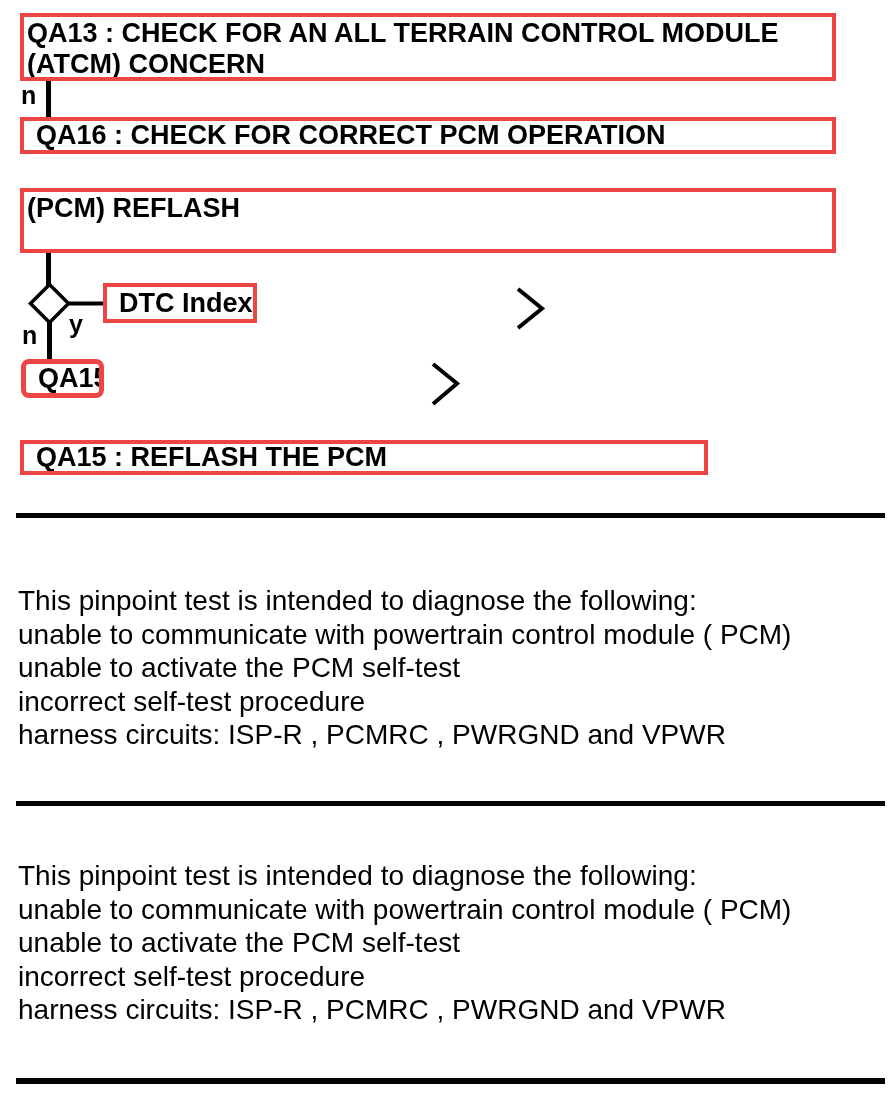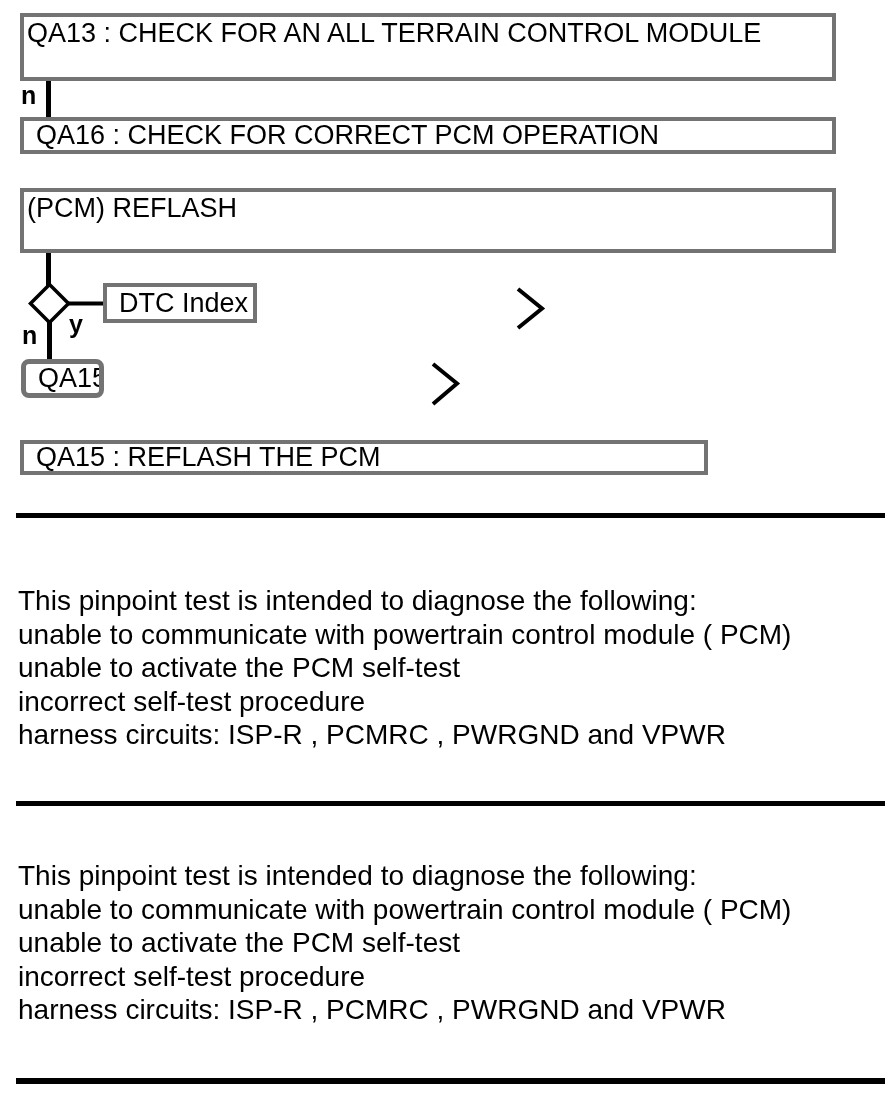--- a/index.html
+++ b/index.html
@@ -9,23 +9,23 @@
     height: 1102px;
     background: #ffffff;
     font-family: "Liberation Sans", sans-serif;
     color: #000000;
     overflow: hidden;
   }
   
   .node {
     position: absolute;
     box-sizing: border-box;
-    border: 4px solid #737373;
+    border: 4px solid #ef4444;
     background: #ffffff;
-    font-weight: normal;
+    font-weight: bold;
     font-size: 27px;
     line-height: 31px;
     letter-spacing: 0px;
     white-space: nowrap;
     overflow: hidden;
   }
   .node.multiline { padding: 1px 4px 0 3px; }
   .node.single {
     display: flex;
     align-items: center;
@@ -92,20 +92,21 @@
     <line x1="48.5" y1="251" x2="48.5" y2="287" stroke="#000000" stroke-width="5"></line>
     <polygon points="49.5,284.5 68.5,303.5 49.5,322.5 30.5,303.5" fill="#ffffff" stroke="#000000" stroke-width="3.5"></polygon>
     <line x1="67" y1="303.5" x2="104" y2="303.5" stroke="#000000" stroke-width="4"></line>
     <line x1="49.5" y1="321" x2="49.5" y2="361" stroke="#000000" stroke-width="5"></line>
     <polyline points="518,289 542,308.5 518,328" fill="none" stroke="#000000" stroke-width="4"></polyline>
     <polyline points="433,364 457,383.5 433,404" fill="none" stroke="#000000" stroke-width="4"></polyline>
   </svg>
 
   <div class="node multiline node-qa13">
     <div>QA13 : CHECK FOR AN ALL TERRAIN CONTROL MODULE</div>
+    <div>(ATCM) CONCERN</div>
   </div>
 
   <div class="branch-label label-n1">n</div>
 
   <div class="node single node-qa16">
     <span>QA16 : CHECK FOR CORRECT PCM OPERATION</span>
   </div>
 
   <div class="node multiline node-qa14">
     <div>(PCM) REFLASH</div>

